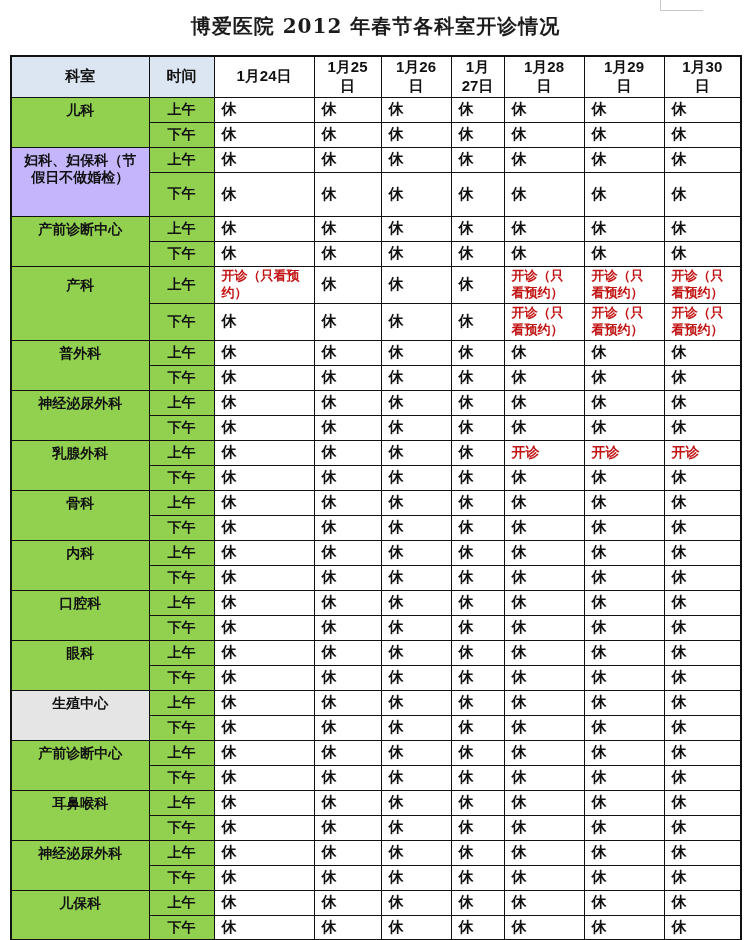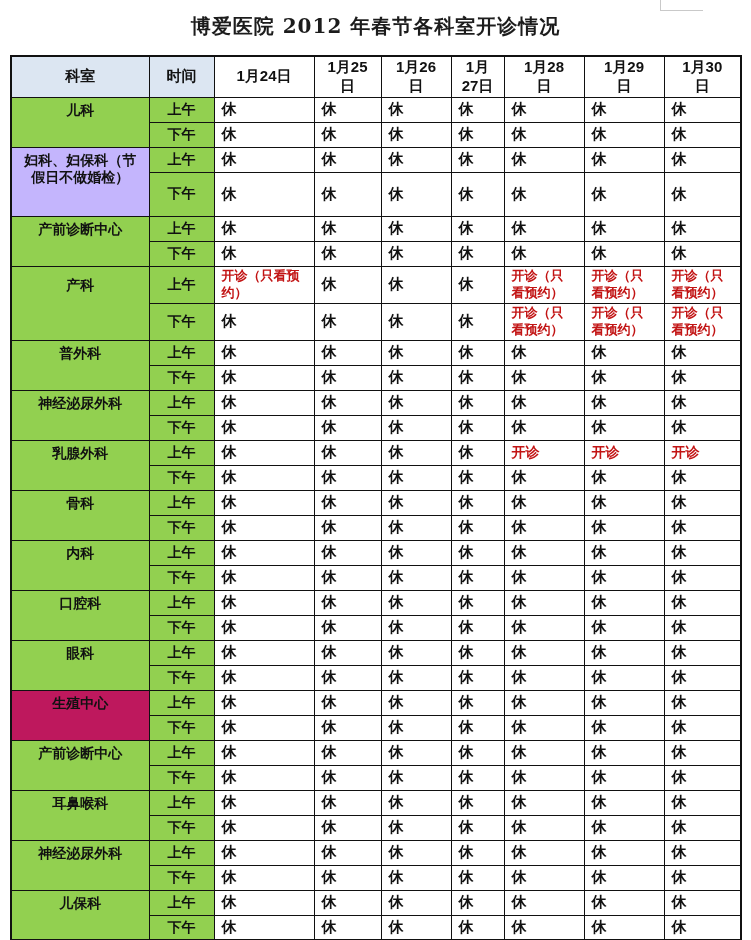--- a/index.html
+++ b/index.html
@@ -315,21 +315,21 @@
         <td class="time" style="background: rgb(146, 208, 80);">下午</td>
         <td class="cell" style="color: rgb(17, 17, 17);">休</td>
         <td class="cell" style="color: rgb(17, 17, 17);">休</td>
         <td class="cell" style="color: rgb(17, 17, 17);">休</td>
         <td class="cell" style="color: rgb(17, 17, 17);">休</td>
         <td class="cell" style="color: rgb(17, 17, 17);">休</td>
         <td class="cell" style="color: rgb(17, 17, 17);">休</td>
         <td class="cell" style="color: rgb(17, 17, 17);">休</td>
       </tr>
       <tr style="height: 25px;">
-        <td class="dept" rowspan="2" style="background: #be185d;">生殖中心</td>
+        <td class="dept" rowspan="2" style="background: #e5e5e5;">生殖中心</td>
         <td class="time" style="background: rgb(146, 208, 80);">上午</td>
         <td class="cell" style="color: rgb(17, 17, 17);">休</td>
         <td class="cell" style="color: rgb(17, 17, 17);">休</td>
         <td class="cell" style="color: rgb(17, 17, 17);">休</td>
         <td class="cell" style="color: rgb(17, 17, 17);">休</td>
         <td class="cell" style="color: rgb(17, 17, 17);">休</td>
         <td class="cell" style="color: rgb(17, 17, 17);">休</td>
         <td class="cell" style="color: rgb(17, 17, 17);">休</td>
       </tr>
       <tr style="height: 25px;">

